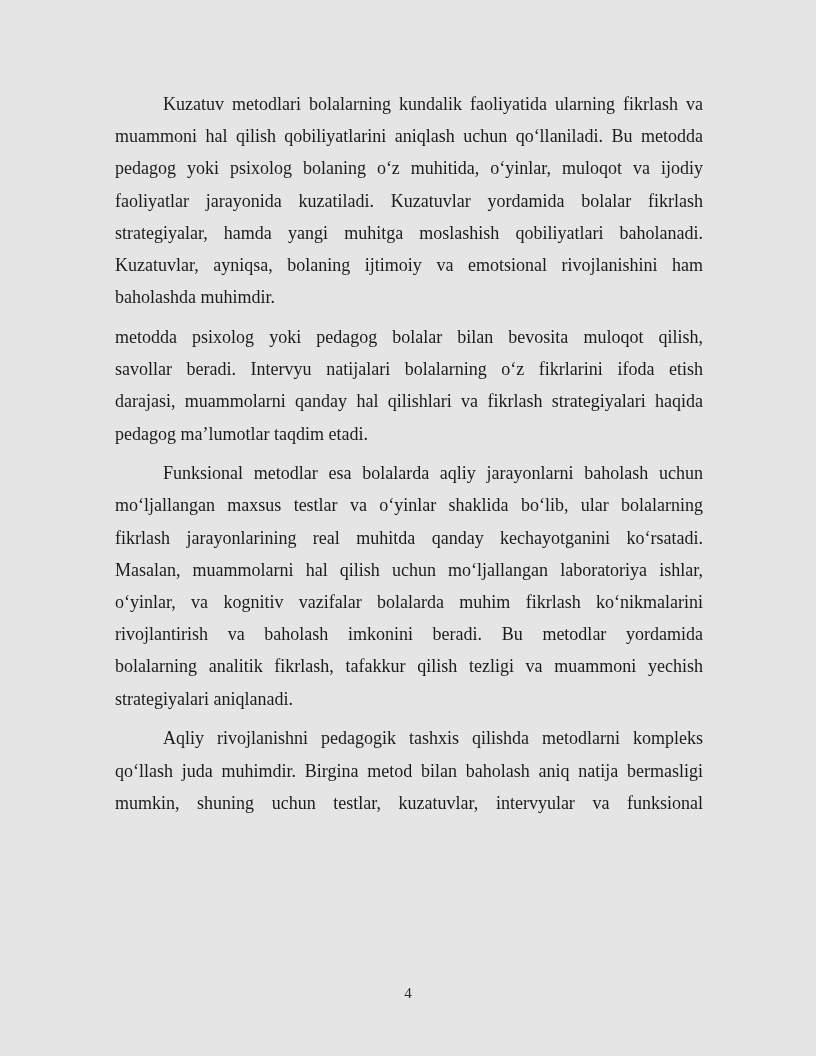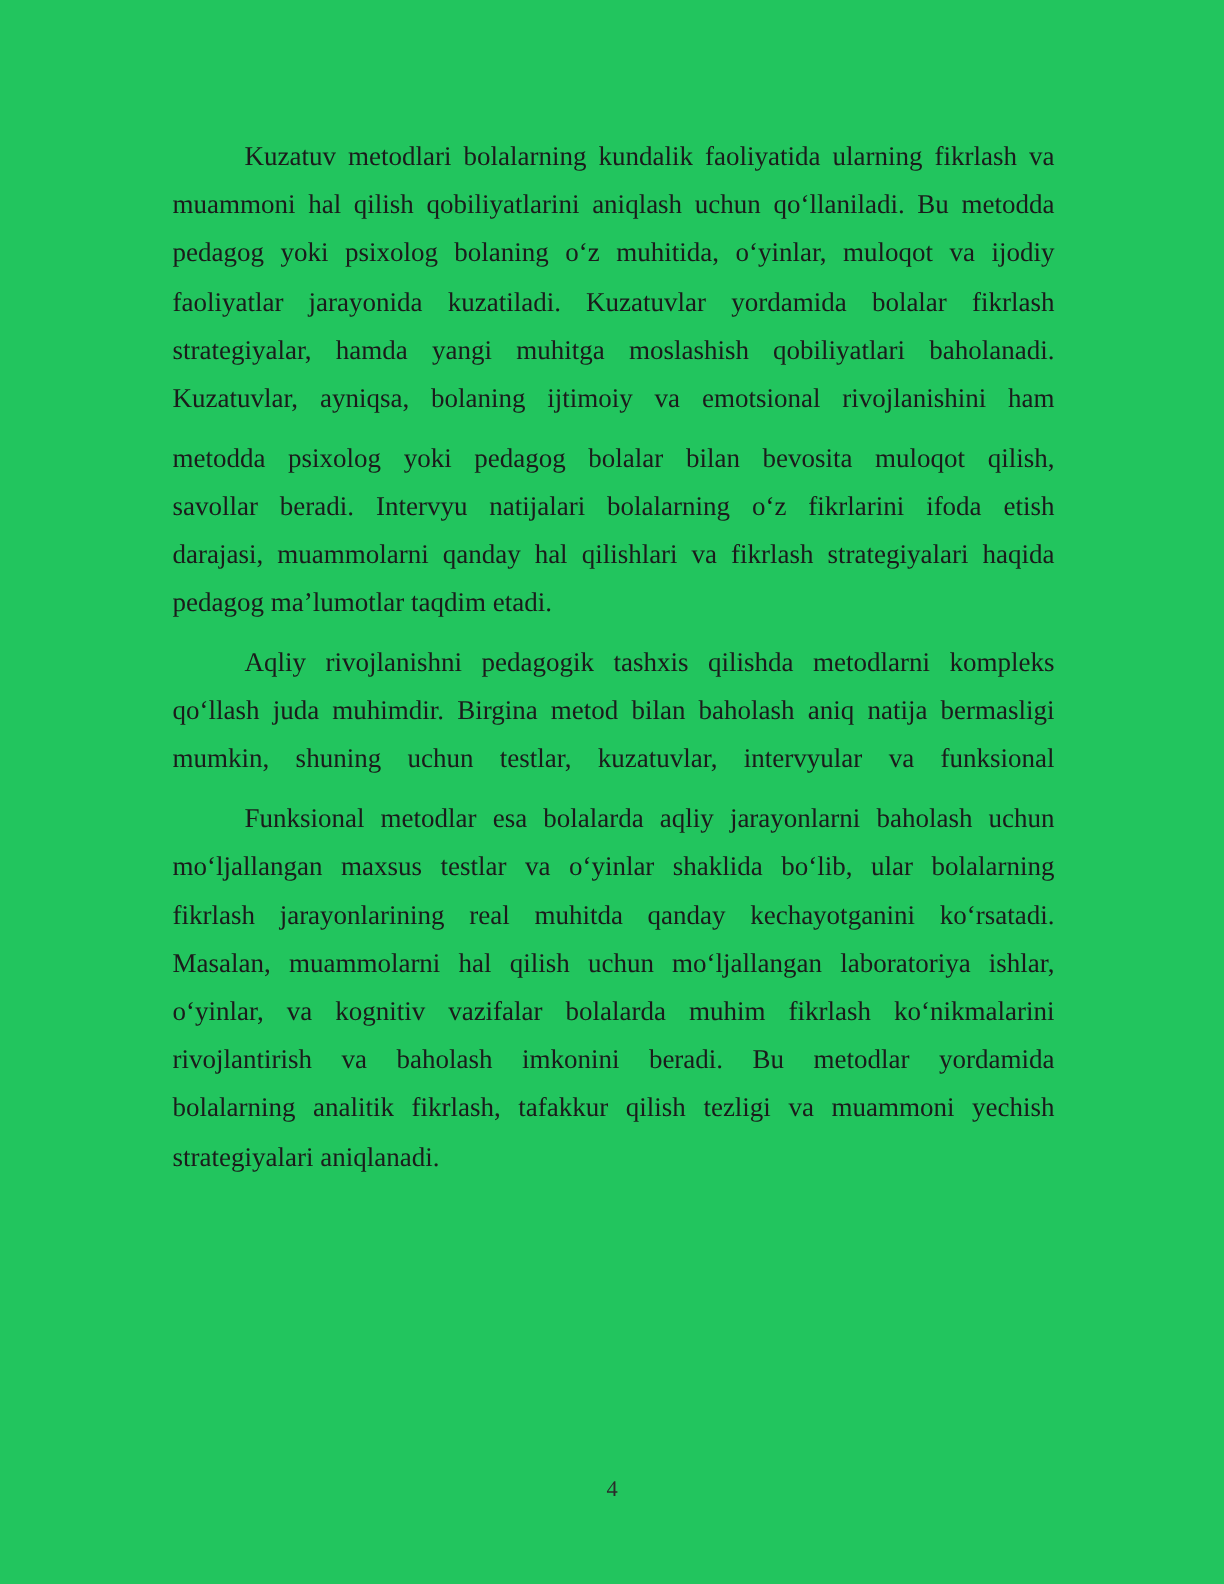--- a/index.html
+++ b/index.html
@@ -4,21 +4,21 @@
 <style>
   html, body {
     margin: 0;
     padding: 0;
     background: #ffffff;
   }
   .page {
     position: relative;
     width: 816px;
     height: 1056px;
-    background: #22c55e;
+    background: #e5e5e5;
     font-family: "Liberation Serif", "DejaVu Serif", serif;
     color: #1b1b1b;
     overflow: hidden;
   }
   .text-block {
     position: absolute;
     left: 115px;
     top: 88px;
     width: 588px;
     font-size: 18px;
@@ -53,37 +53,38 @@
 
 <div class="page">
   <div class="text-block">
       <div class="paragraph">
         <div class="line first">Kuzatuv metodlari bolalarning kundalik faoliyatida ularning fikrlash va</div>
         <div class="line">muammoni hal qilish qobiliyatlarini aniqlash uchun qoʻllaniladi. Bu metodda</div>
         <div class="line">pedagog yoki psixolog bolaning oʻz muhitida, oʻyinlar, muloqot va ijodiy</div>
         <div class="line">faoliyatlar jarayonida kuzatiladi. Kuzatuvlar yordamida bolalar fikrlash</div>
         <div class="line">strategiyalar, hamda yangi muhitga moslashish qobiliyatlari baholanadi.</div>
         <div class="line">Kuzatuvlar, ayniqsa, bolaning ijtimoiy va emotsional rivojlanishini ham</div>
+        <div class="line lastleft">baholashda muhimdir.</div>
       </div>
       <div class="paragraph">
         <div class="line">metodda psixolog yoki pedagog bolalar bilan bevosita muloqot qilish,</div>
         <div class="line">savollar beradi. Intervyu natijalari bolalarning oʻz fikrlarini ifoda etish</div>
         <div class="line">darajasi, muammolarni qanday hal qilishlari va fikrlash strategiyalari haqida</div>
         <div class="line lastleft">pedagog ma’lumotlar taqdim etadi.</div>
-      </div>
-      <div class="paragraph">
-        <div class="line first">Aqliy rivojlanishni pedagogik tashxis qilishda metodlarni kompleks</div>
-        <div class="line">qoʻllash juda muhimdir. Birgina metod bilan baholash aniq natija bermasligi</div>
-        <div class="line">mumkin, shuning uchun testlar, kuzatuvlar, intervyular va funksional</div>
       </div>
       <div class="paragraph">
         <div class="line first">Funksional metodlar esa bolalarda aqliy jarayonlarni baholash uchun</div>
         <div class="line">moʻljallangan maxsus testlar va oʻyinlar shaklida boʻlib, ular bolalarning</div>
         <div class="line">fikrlash jarayonlarining real muhitda qanday kechayotganini koʻrsatadi.</div>
         <div class="line">Masalan, muammolarni hal qilish uchun moʻljallangan laboratoriya ishlar,</div>
         <div class="line">oʻyinlar, va kognitiv vazifalar bolalarda muhim fikrlash koʻnikmalarini</div>
         <div class="line">rivojlantirish va baholash imkonini beradi. Bu metodlar yordamida</div>
         <div class="line">bolalarning analitik fikrlash, tafakkur qilish tezligi va muammoni yechish</div>
         <div class="line lastleft">strategiyalari aniqlanadi.</div>
       </div>
+      <div class="paragraph">
+        <div class="line first">Aqliy rivojlanishni pedagogik tashxis qilishda metodlarni kompleks</div>
+        <div class="line">qoʻllash juda muhimdir. Birgina metod bilan baholash aniq natija bermasligi</div>
+        <div class="line">mumkin, shuning uchun testlar, kuzatuvlar, intervyular va funksional</div>
+      </div>
     </div>
   <div class="page-number">4</div>
 </div>
 
 </body></html>

